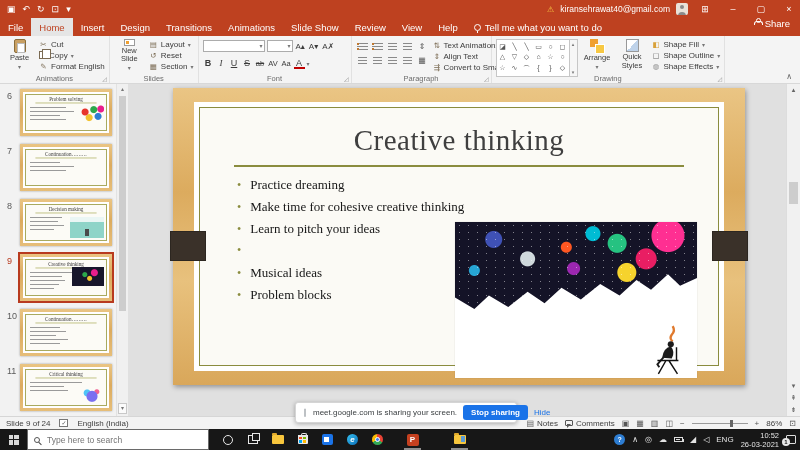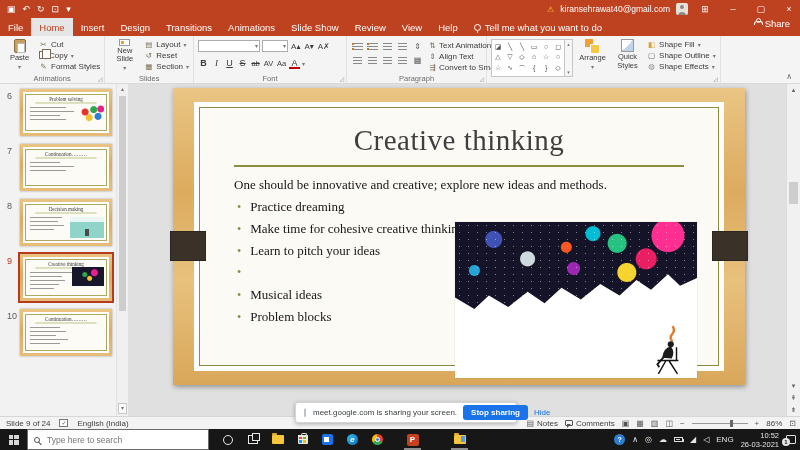--- a/index.html
+++ b/index.html
@@ -248,21 +248,21 @@
           <span class="sicon">✂</span>
           <span>Cut</span>
         </div>
         <div class="srow">
           <span class="ic-copy"></span>
           <span>Copy</span>
           <span class="caret">▾</span>
         </div>
         <div class="srow">
           <span class="sicon">✎</span>
-          <span>Format Styles</span>
+          <span>Format English</span>
         </div>
       </div>
       <span class="rglabel">Animations</span>
       <span class="launcher">◿</span>
     </div>
 
     <div class="rgroup">
       <div class="bigbtn">
         <span class="ic-page"></span>
         <span>New Slide</span>
@@ -412,20 +412,21 @@
           <span class="sicon" style="color:#666;">▢</span>
           <span>Shape Outline</span>
           <span class="caret">▾</span>
         </div>
         <div class="srow">
           <span class="sicon" style="color:#888;">◍</span>
           <span>Shape Effects</span>
           <span class="caret">▾</span>
         </div>
       </div>
+      <span class="rglabel">Drawing</span>
       <span class="launcher">◿</span>
     </div>
 
 
     <span class="collapse">∧</span>
   </div>
 
   <div class="main">
 
     <div class="thumbs">
@@ -502,35 +503,48 @@
           <div class="ml w3"></div>
                 <div class="ml w1"></div>
                 <div class="ml w3" style="width:32%;"></div>
                 <div class="ml w2" style="width:48%;"></div>
                 <div class="ml w3"></div>
         </div>
             </div>
           </div>
       </div>
 
+      <div class="trow">
+        <span class="tnum">11</span>
+        <div class="mini">
+            <div class="mini2">
+              <div class="mini3">
+          <div class="mtitle">Critical thinking</div>
+          <div class="ml w4" style="width:65%;"></div>
+                <div class="ml w1" style="width:42%;"></div>
+                <div class="ml w3" style="width:48%;"></div>
+          <div class="blob11"></div>
+        </div>
+            </div>
+          </div>
+      </div>
 
       <div class="tscroll">
         <span class="tsup">▴</span>
         <span class="tsthumb"></span>
         <span class="tsdown">▾</span>
       </div>
     </div>
 
     <div class="editor">
       <div class="frame">
         <div class="frame-white">
           <div class="frame-olive">
             <h1 class="stitle">Creative thinking</h1>
             <hr class="sdivider">
-            <p class="sintro">One should be innovative and creative; explore new ideas and methods.</p>
             <ul class="sbullets">
               <li>
                   <span class="bdot">•</span>
                   <span>Practice dreaming</span>
                 </li>
               <li>
                   <span class="bdot">•</span>
                   <span>Make time for cohesive creative thinking</span>
                 </li>
               <li>

